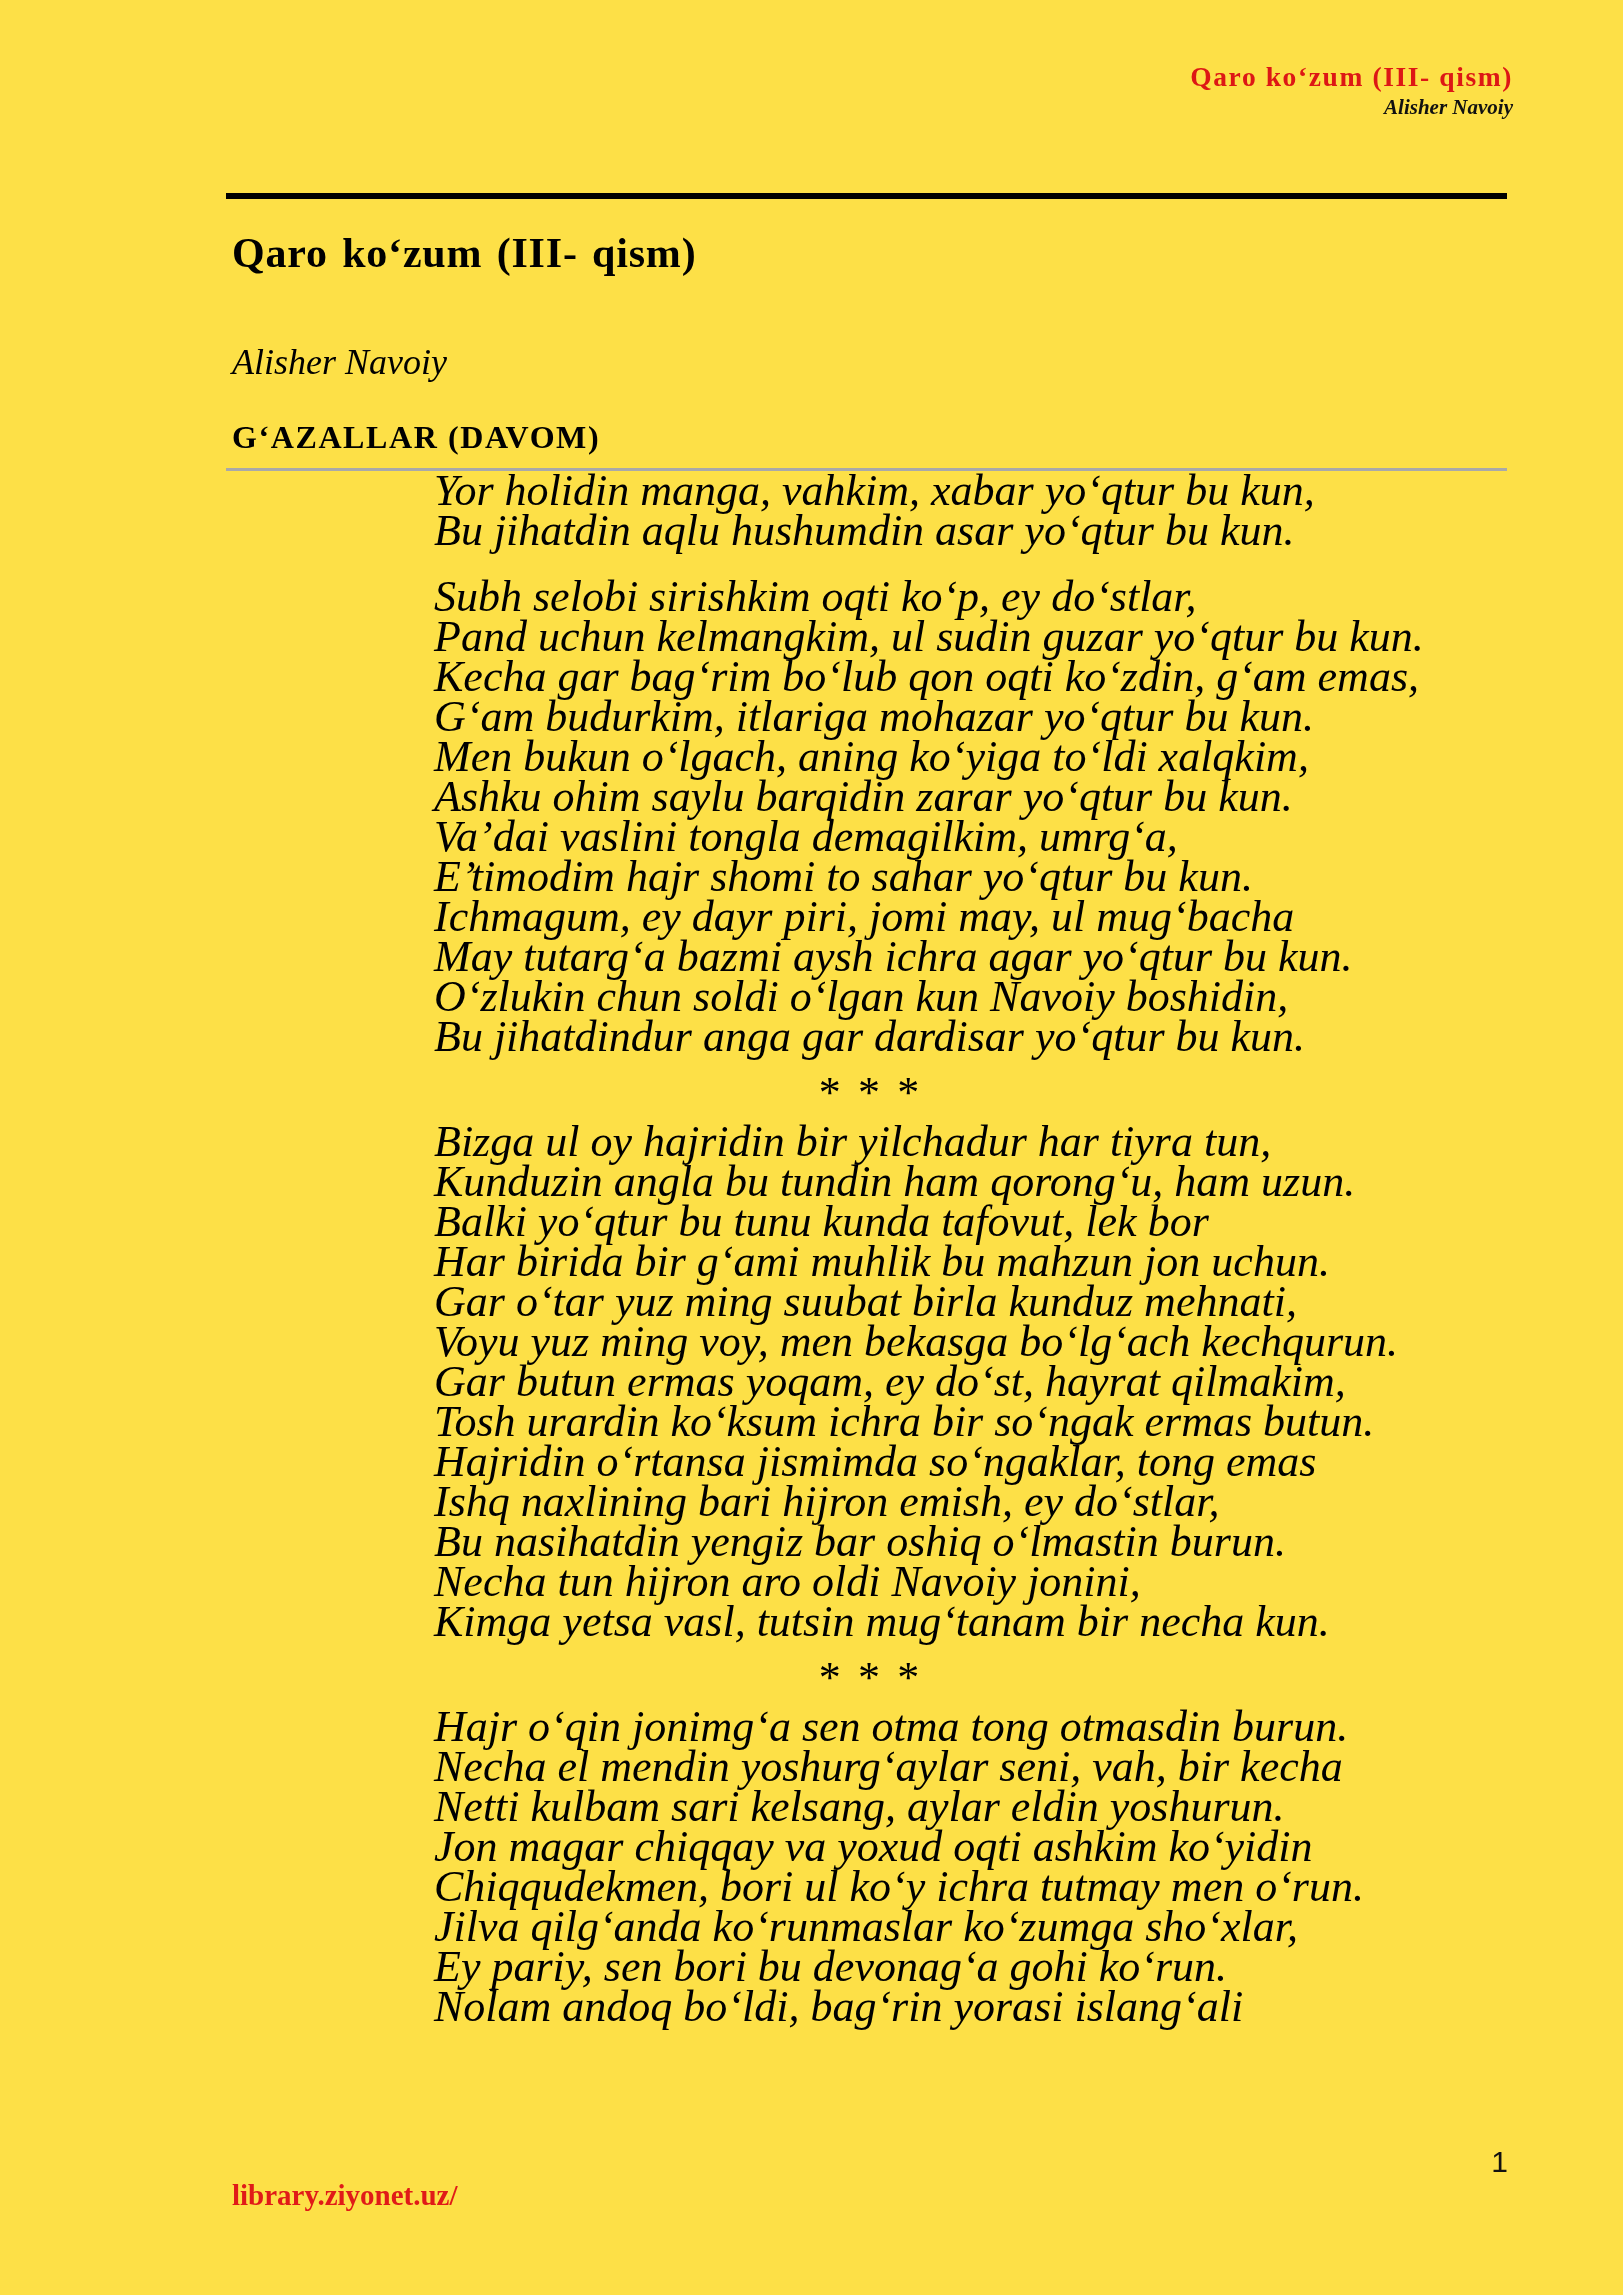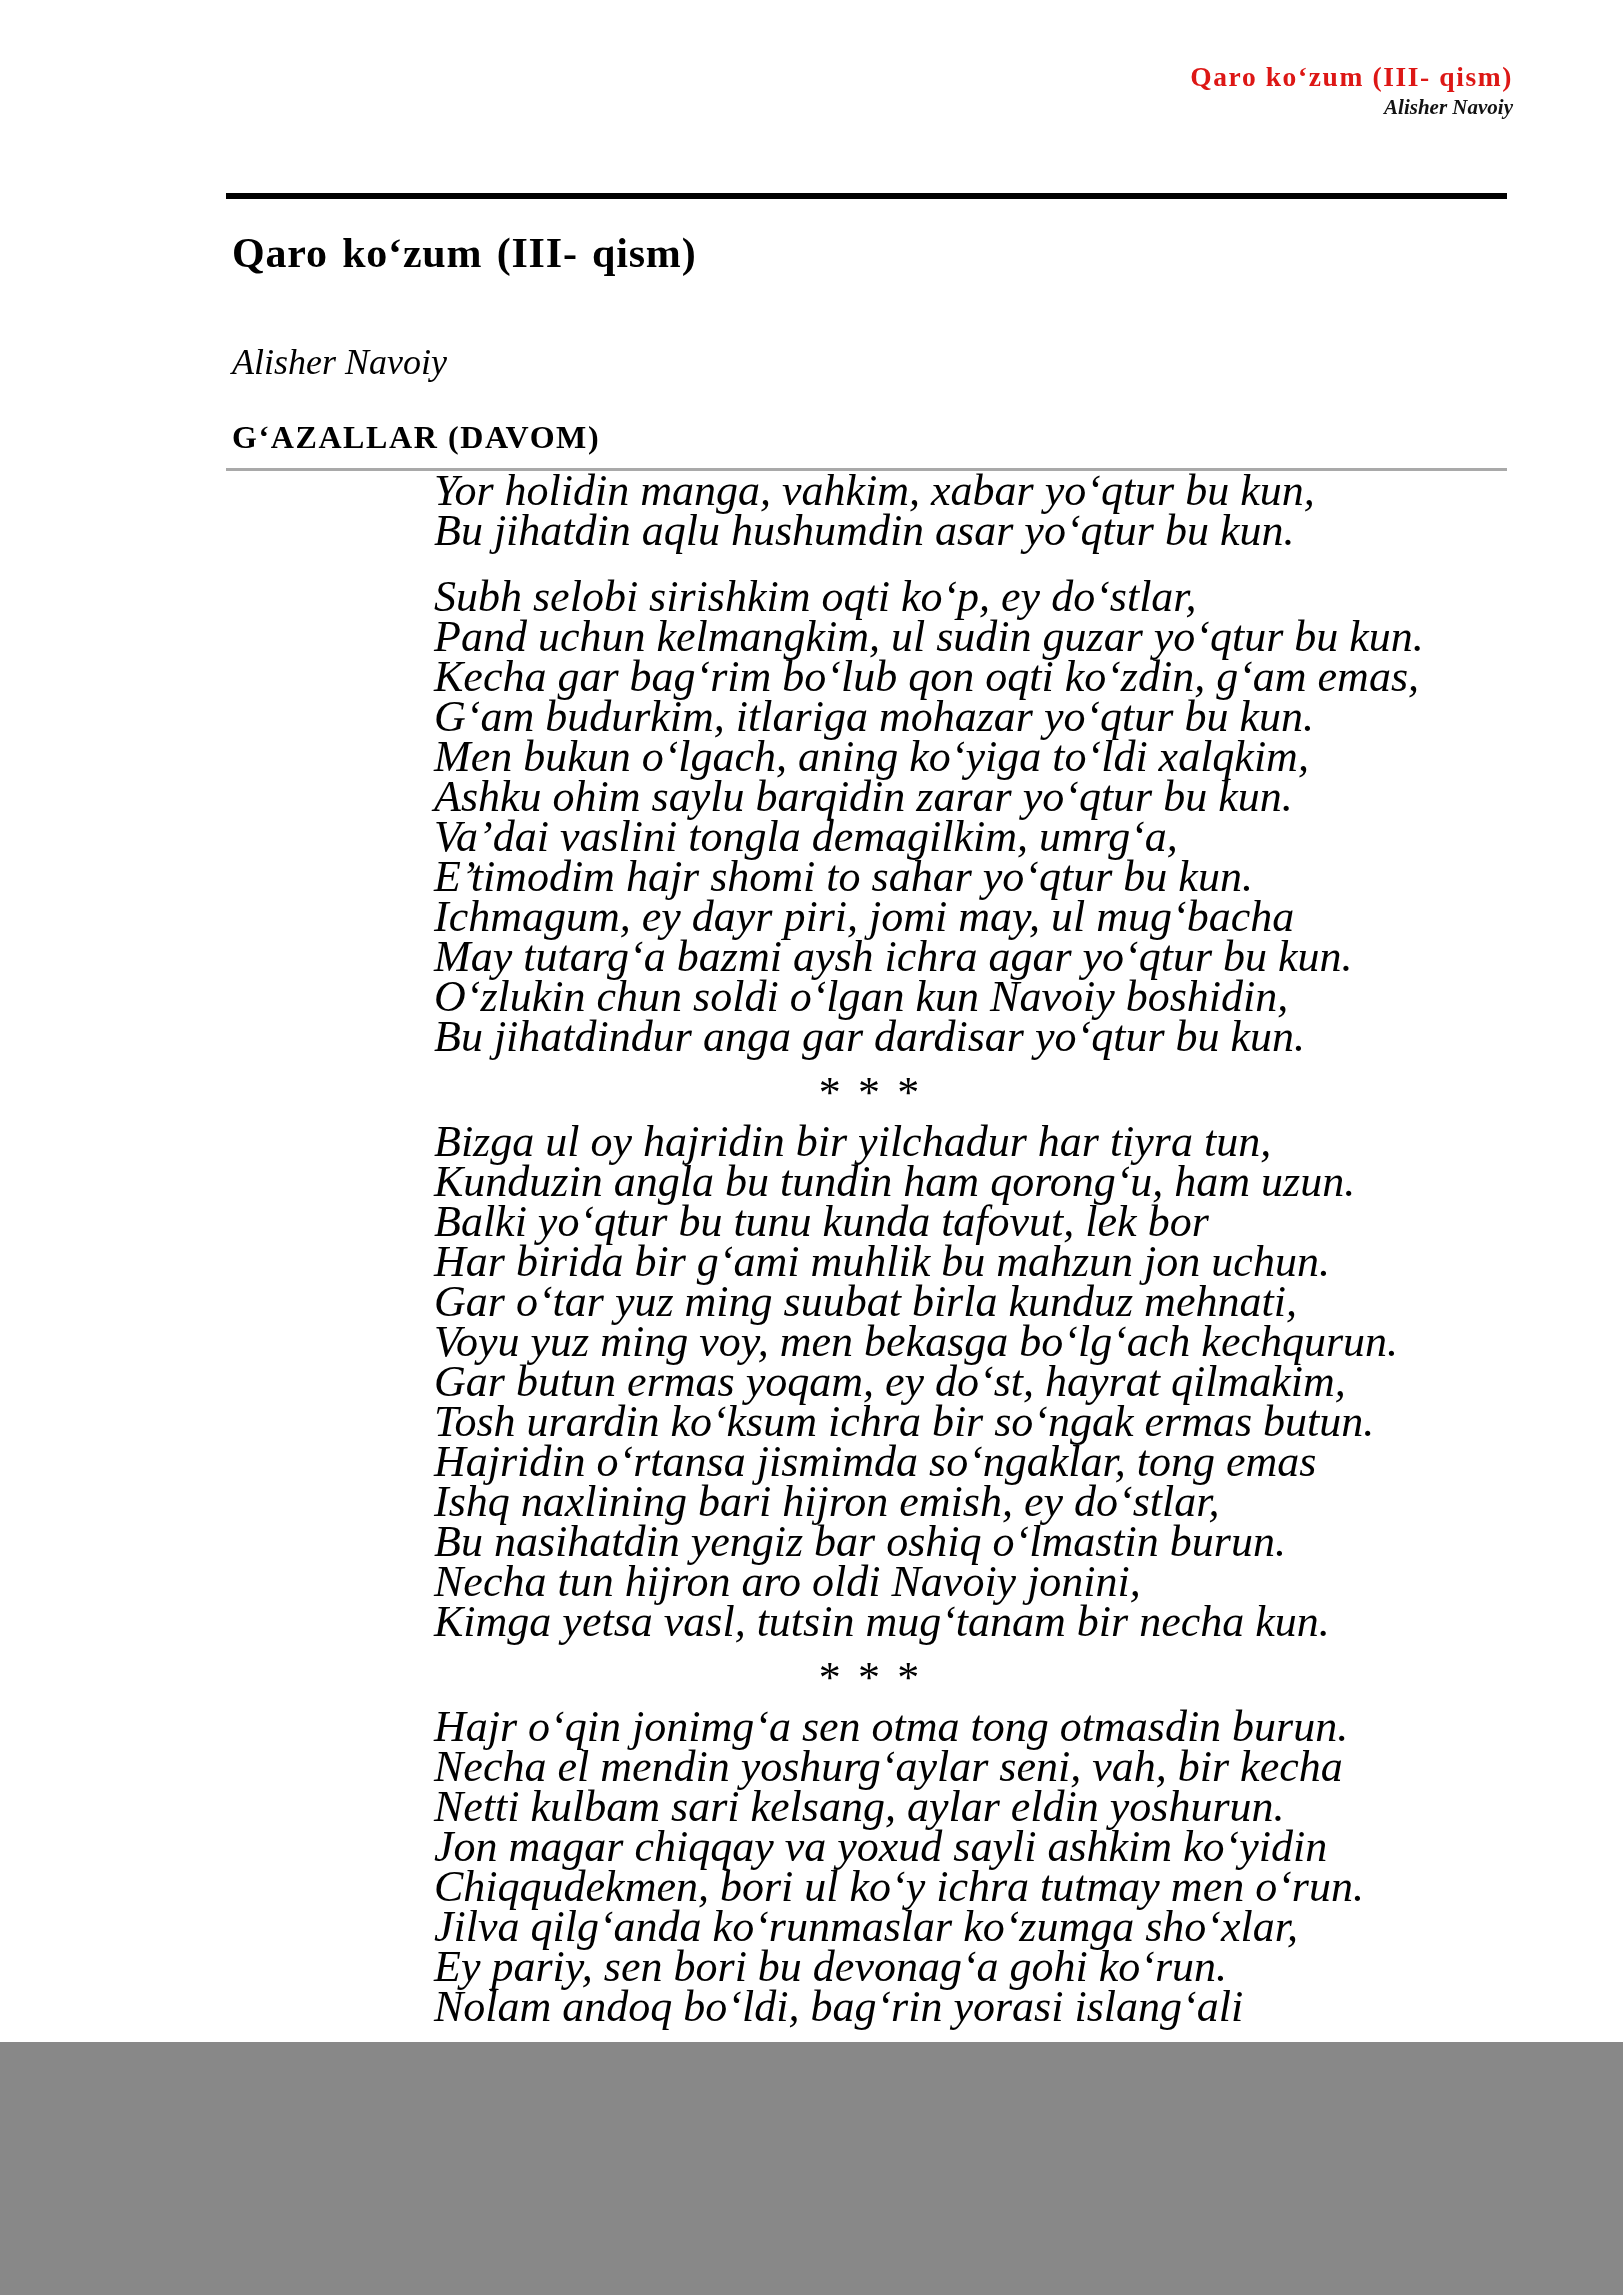--- a/index.html
+++ b/index.html
@@ -1,20 +1,20 @@
 <!DOCTYPE html>
 <html style="font-size:12.6px"><head>
 <meta charset="utf-8">
 <style>
   html, body { margin: 0; padding: 0; background: #888; }
   .page {
     position: relative;
     width: 1623px;
-    height: 2042px;
-    background: #ffffff;
+    height: 2295px;
+    background: #fde047;
     font-family: "Liberation Serif", "DejaVu Serif", serif;
     color: #000;
     overflow: hidden;
   }
   .header-block {
     position: absolute;
     top: 60px;
     right: 110px;
     text-align: right;
   }
@@ -162,21 +162,21 @@
         <div class="line">Ishq naxlining bari hijron emish, ey do‘stlar,</div>
         <div class="line">Bu nasihatdin yengiz bar oshiq o‘lmastin burun.</div>
         <div class="line">Necha tun hijron aro oldi Navoiy jonini,</div>
         <div class="line">Kimga yetsa vasl, tutsin mug‘tanam bir necha kun.</div>
       </div>
       <div class="separator">* * *</div>
       <div class="stanza">
         <div class="line">Hajr o‘qin jonimg‘a sen otma tong otmasdin burun.</div>
         <div class="line">Necha el mendin yoshurg‘aylar seni, vah, bir kecha</div>
         <div class="line">Netti kulbam sari kelsang, aylar eldin yoshurun.</div>
-        <div class="line">Jon magar chiqqay va yoxud sayli ashkim ko‘yidin</div>
+        <div class="line">Jon magar chiqqay va yoxud oqti ashkim ko‘yidin</div>
         <div class="line">Chiqqudekmen, bori ul ko‘y ichra tutmay men o‘run.</div>
         <div class="line">Jilva qilg‘anda ko‘runmaslar ko‘zumga sho‘xlar,</div>
         <div class="line">Ey pariy, sen bori bu devonag‘a gohi ko‘run.</div>
         <div class="line">Nolam andoq bo‘ldi, bag‘rin yorasi islang‘ali</div>
       </div>
     </div>
 
   <div class="footer-link">library.ziyonet.uz/</div>
 
   <div class="page-number">1</div>

